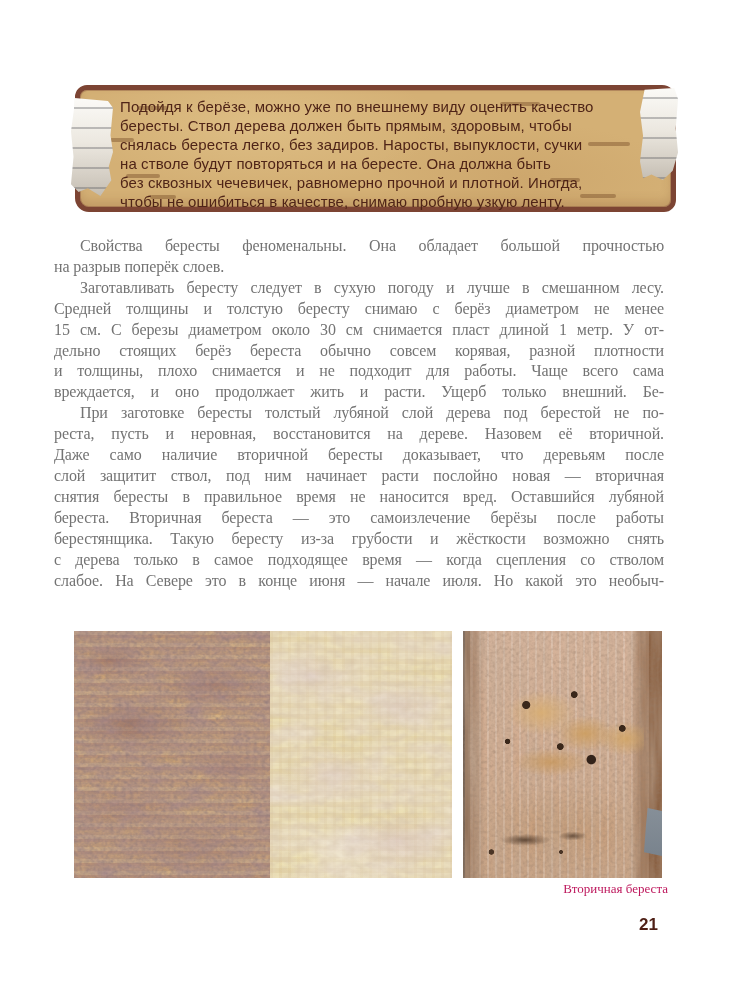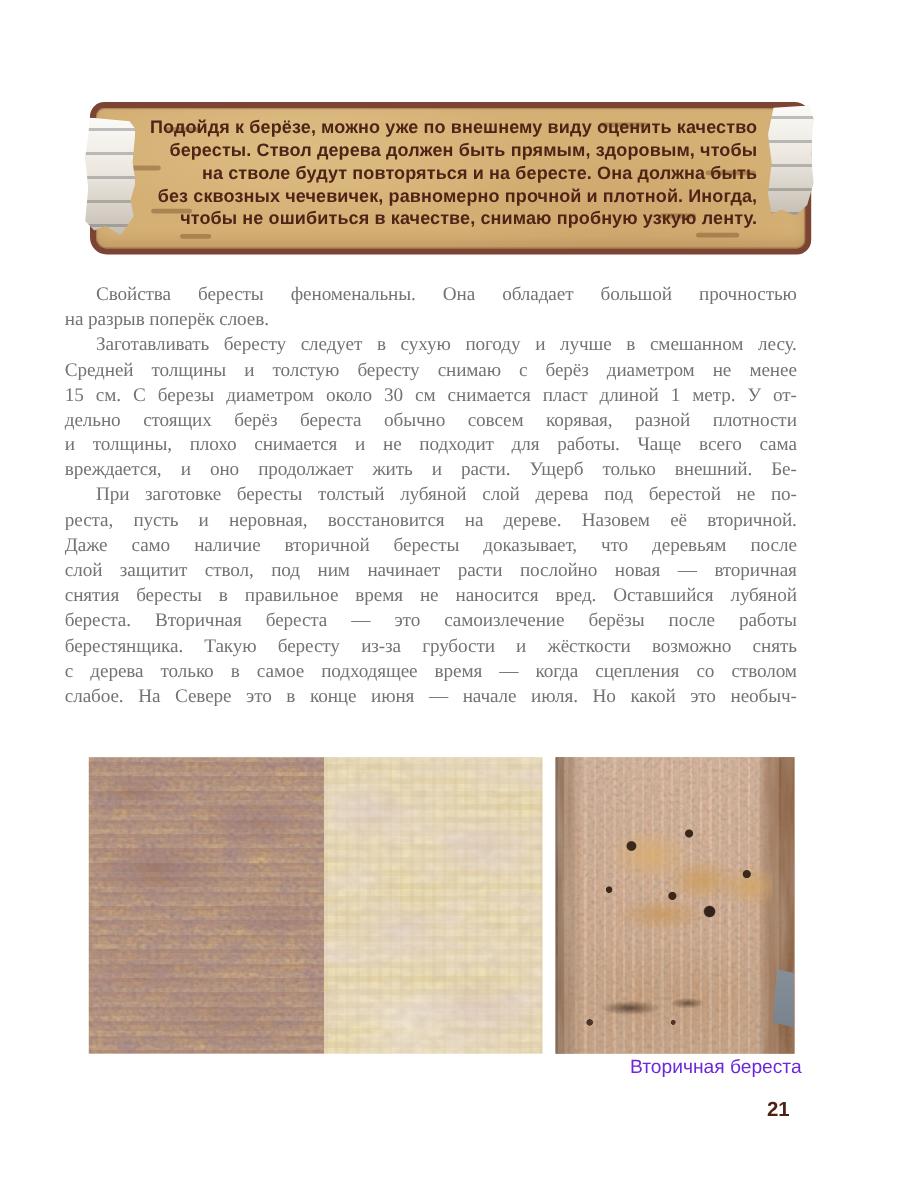--- a/index.html
+++ b/index.html
@@ -40,22 +40,22 @@
     left:-9px; top:8px; width:42px; height:98px;
     clip-path: polygon(8% 0, 88% 3%, 100% 10%, 94% 38%, 100% 55%, 90% 70%, 96% 84%, 70% 100%, 40% 92%, 18% 96%, 0 88%, 6% 60%, 0 34%, 7% 12%);
   }
   .patch.right {
     right:-7px; top:-2px; width:38px; height:92px;
     clip-path: polygon(12% 2%, 90% 0, 100% 12%, 94% 44%, 100% 70%, 86% 90%, 60% 100%, 30% 94%, 8% 98%, 0 80%, 8% 52%, 0 26%);
   }
 
   .banner-lines { position:absolute; left:40px; right:40px; top:7px; }
   .banner-lines .tl {
-    text-align:right; font-family:"Liberation Sans", sans-serif;
-    font-weight:bold; font-size:15px; line-height:19px; color:#4f2417;
+    text-align:left; font-family:"Liberation Sans", sans-serif;
+    font-weight:normal; font-size:15px; line-height:19px; color:#4f2417;
     letter-spacing:.1px;
   }
 
   
   .bodytext { position:absolute; left:54px; top:236px; width:610px; color:#737373; }
   .para .tl {
     font-size:16px; line-height:20.9px;
     text-align:justify; text-align-last:justify;
     letter-spacing:-0.1px; white-space:normal;
   }
@@ -121,22 +121,22 @@
     background:
       radial-gradient(ellipse 34px 8px at 40% 40%, rgba(74,53,38,.8), transparent 75%),
       radial-gradient(circle 4px at 12% 70%, #4a3526 0 60%, transparent 75%),
       radial-gradient(circle 3px at 70% 70%, #4a3526 0 60%, transparent 75%),
       radial-gradient(ellipse 20px 6px at 80% 30%, rgba(74,53,38,.7), transparent 75%);
   }
 
   
   .caption {
     position:absolute; left:70px; top:881px; width:598px;
-    text-align:right; font-family:Liberation Sans, sans-serif;
-    font-size:16px; color:#6d28d9;
+    text-align:right; font-family:Liberation Serif, serif;
+    font-size:13px; color:#be185d;
   }
   .pagenum {
     position:absolute; top:915px; right:92px;
     font-family:"Liberation Sans", sans-serif; font-weight:bold;
     font-size:17px; color:#4e1f15;
   }
 </style>
 </head>
 <body>
 
@@ -149,20 +149,21 @@
     <div class="grain g4"></div>
     <div class="grain g5"></div>
     <div class="grain g6"></div>
     <div class="grain g7"></div>
     <div class="grain g8"></div>
     <div class="patch left"></div>
     <div class="patch right"></div>
     <div class="banner-lines">
         <div class="tl first">Подойдя к берёзе, можно уже по внешнему виду оценить качество</div>
         <div class="tl">бересты. Ствол дерева должен быть прямым, здоровым, чтобы</div>
+        <div class="tl">снялась береста легко, без задиров. Наросты, выпуклости, сучки</div>
         <div class="tl">на стволе будут повторяться и на бересте. Она должна быть</div>
         <div class="tl">без сквозных чечевичек, равномерно прочной и плотной. Иногда,</div>
         <div class="tl last">чтобы не ошибиться в качестве, снимаю пробную узкую ленту.</div>
       </div>
   </div>
 
   <div class="bodytext">
     <div class="para short-last">
         <div class="tl first">Свойства бересты феноменальны. Она обладает большой прочностью</div>
         <div class="tl last">на разрыв поперёк слоев.</div>

